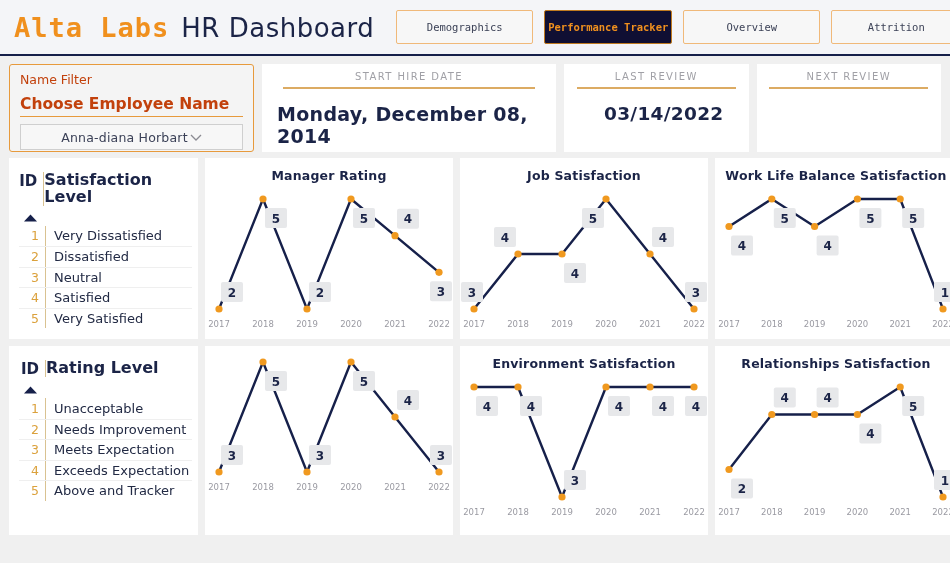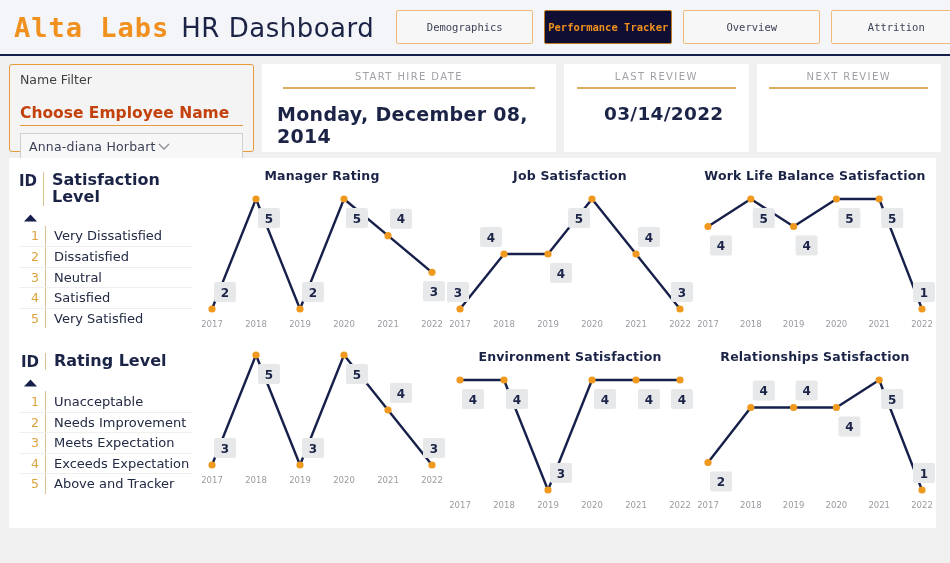--- a/index.html
+++ b/index.html
@@ -52,29 +52,29 @@
   .filterrow {
     display: flex; gap: 8px;
     padding: 8px 9px 0 9px;
     height: 96px;
   }
   .namefilter {
     width: 245px; background: #f4f4f4;
     border: 1.5px solid #e79a3c; border-radius: 3px;
     padding: 7px 10px 9px 10px;
   }
-  .nf-top { font-size: 12.5px; color: #404040; margin-bottom: 17px; }
+  .nf-top { font-size: 12.5px; color: #c2410c; margin-bottom: 8px; }
   .nf-label {
     font-size: 15.5px; color: #c2410c; font-weight: bold;
     padding-bottom: 3px; border-bottom: 1.5px solid #e79a3c;
   }
   .nf-select {
     margin-top: 7px; height: 26px;
     border: 1px solid #cfcfcf; background: #f7f7f7;
-    display: flex; align-items: center; justify-content: flex-start;
+    display: flex; align-items: center; justify-content: center;
     padding: 0 6px 0 8px;
   }
   .nf-value { font-size: 12.5px; color: #3b4157; letter-spacing: .2px; }
   .chev { width: 16px; height: 16px; display: block; }
 
   .kpi {
     background: #fff; flex: 1;
     display: flex; flex-direction: column; align-items: center;
     padding-top: 7px;
   }
@@ -88,34 +88,35 @@
     margin-top: 14px; font-size: 18.5px; font-weight: bold;
     color: #1b2447; letter-spacing: .3px; margin-left: 15px;
   }
   .kpi.hire .kpi-value { font-size: 19px; }
 
   
   .grid {
     display: grid;
     grid-template-columns: 189px 248px 248px 242px;
     grid-template-rows: 181px 189px;
+    gap: 7px;
     padding: 6px 9px 0 9px;
   }
   .card { background: #fff; position: relative; }
 
   
   .ltable { padding: 14px 6px 0 10px; }
   .lt-head { display: flex; align-items: flex-start; }
   .lt-id {
     width: 26px; text-align: right; font-size: 15px;
     color: #1b2447; font-weight: bold; padding-right: 6px;
   }
   .lt-title {
     font-size: 16px; color: #1b2447; font-weight: bold;
-    border-left: 1px solid #d9c291; padding-left: 8px; line-height: 1.05;
+    border-left: 1px solid #d9c291; padding-left: 0; line-height: 1.05;
   }
   .sortarrow { width: 26px; text-align: right; padding-right: 7px; margin-top: 1px; }
   .lt-row { display: flex; align-items: center; height: 20.5px; }
   .lt-row + .lt-row { border-top: 1px solid #efefef; }
   .lt-rid {
     width: 26px; text-align: right; padding-right: 6px;
     font-size: 12.5px; color: #dba13c;
   }
   .lt-rlabel {
     font-size: 13px; color: #222a44;

